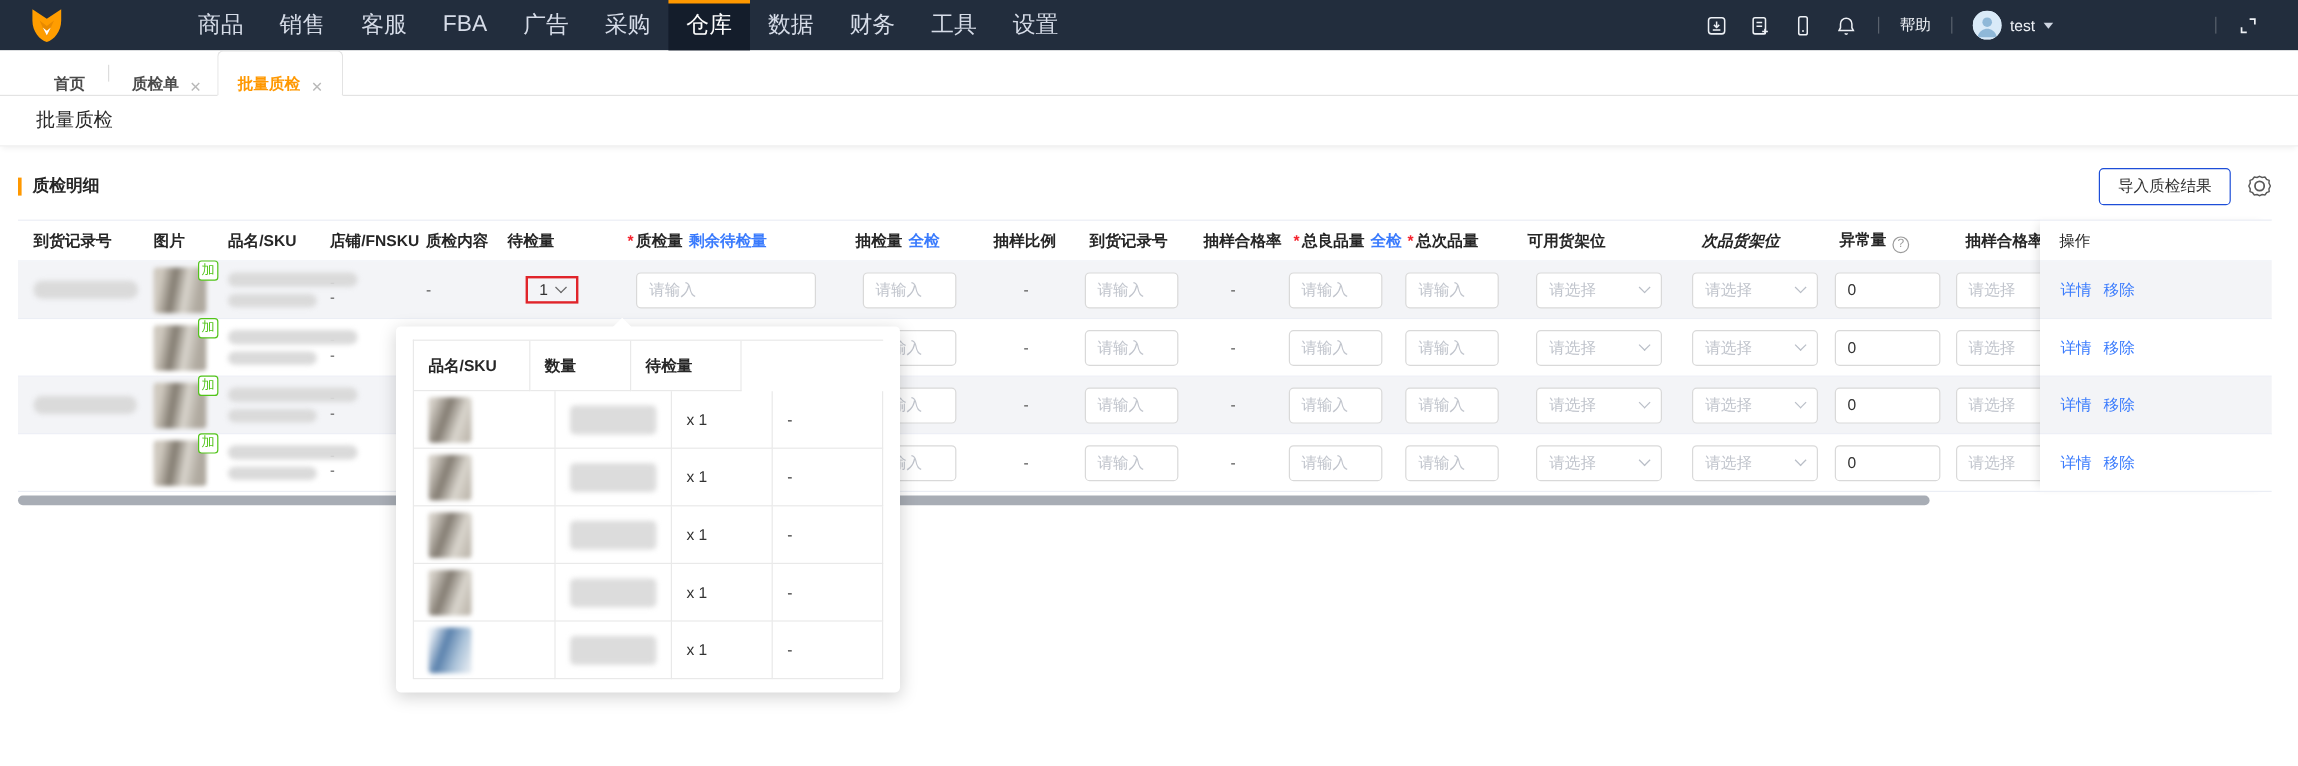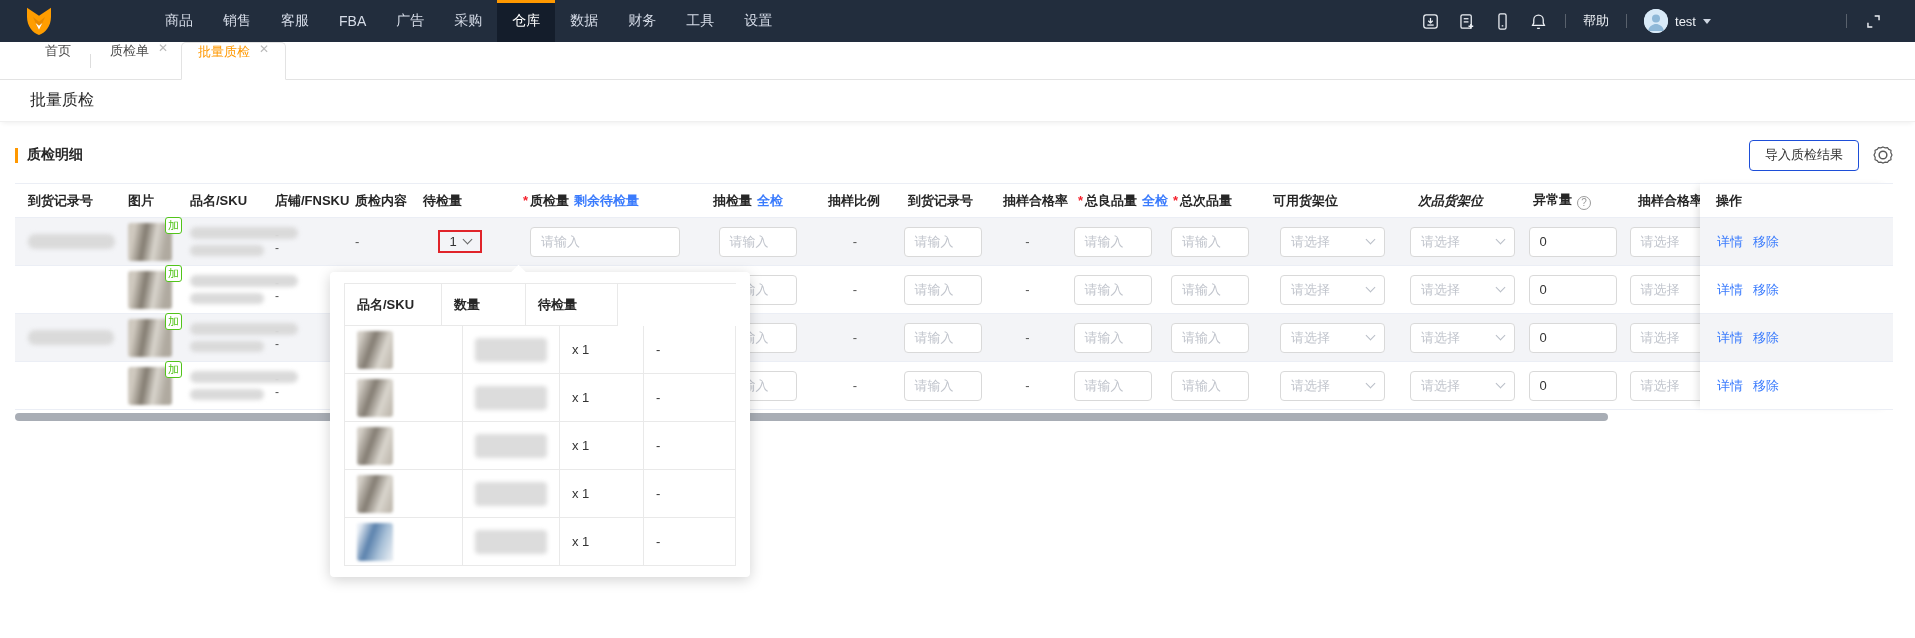--- a/index.html
+++ b/index.html
@@ -6,33 +6,33 @@
   html,body { margin:0; padding:0; }
   body {
     width:1915px; height:638px; position:relative; overflow:hidden;
     background:#fff; font-family:"Liberation Sans","DejaVu Sans",sans-serif;
     font-size:13px; color:#333;
   }
   
   .navbar { height:42px; background:#222d3d; display:flex; align-items:stretch; color:#d6dce8; }
   .logo { width:78px; display:flex; align-items:center; justify-content:center; cursor:pointer; }
   .nav-menu { display:flex; margin-left:72px; }
-  .nav-item { padding:0 15px; display:flex; align-items:center; font-size:14px; cursor:pointer; }
+  .nav-item { padding:0 15px; display:flex; align-items:center; font-size:19px; cursor:pointer; }
   .nav-item.active { background:#141d2b; color:#fff; box-shadow:inset 0 3px 0 0 var(--accent); }
   .nav-right { margin-left:auto; display:flex; align-items:center; gap:17px; padding-right:32px; color:#eef1f6; }
   .nav-ic { width:19px; height:19px; display:block; cursor:pointer; }
   .nav-div { width:1px; height:14px; background:rgba(255,255,255,.25); }
   .nav-help { font-size:13px; cursor:pointer; }
   .userbox { display:flex; align-items:center; gap:7px; cursor:pointer; }
   .avatar { width:24px; height:24px; border-radius:50%; background:#dcebf7; overflow:hidden; display:block; }
   .caret-down { width:0; height:0; border-left:4px solid transparent; border-right:4px solid transparent; border-top:5px solid #cfd6e2; }
   .expand-wrap { margin-left:118px; display:flex; align-items:center; gap:17px; }
   
   .tabbar { height:38px; background:#fff; border-bottom:1px solid #e3e3e3; display:flex; align-items:flex-end; padding-left:32px; }
-  .tab { height:37px; display:flex; align-items:flex-start; padding:0 13px; color:#4a4a4a; cursor:pointer; gap:9px; }
+  .tab { height:37px; display:flex; align-items:flex-end; padding:0 13px; color:#4a4a4a; cursor:pointer; gap:9px;font-weight:bold; }
   .tab.active { border:1px solid #e3e3e3; border-bottom:1px solid #fff; border-radius:5px 5px 0 0; color:var(--accent); margin-bottom:-1px; height:38px; background:#fff; padding:0 16px; }
   .tab-close { color:#b9b9b9; font-size:12px; line-height:1; cursor:pointer; }
   .tab-sep { width:1px; height:14px; background:#ddd; align-self:center; margin:0 6px; }
   
   .titlebar { height:42px; display:flex; align-items:center; padding-left:30px; font-size:16px; color:#262626; border-bottom:1px solid #f0f0f0; box-shadow:0 3px 5px -2px rgba(0,0,0,.07); }
   
   .section-row { display:flex; align-items:center; margin:17px 15px 12px 15px; height:32px; }
   .section-title { display:flex; align-items:center; gap:9px; font-size:14px; font-weight:bold; color:#262626; }
   .orange-bar { width:3px; height:15px; background:var(--accent); }
   .import-btn { margin-left:auto; height:31px; padding:0 15px; border:1px solid #1d4ed8; border-radius:4px; background:#fff; color:#333; font-size:13px; cursor:pointer; }
@@ -58,21 +58,21 @@
   .red-box .chev { border-color:#666; }
   
   .blur-bar { background:#dadada; filter:blur(2px); border-radius:7px; }
   .sku-blurs { display:flex; flex-direction:column; gap:6px; }
   .img-wrap { position:relative; width:44px; height:38px; }
   .img-blur { width:44px; height:38px; border-radius:3px; filter:blur(1.6px);
     background:linear-gradient(100deg,#cfc9bf 15%,#837c71 38%,#d8d4cc 60%,#b0aaa0 82%); }
   .badge { position:absolute; top:-6px; right:-10px; width:17px; height:17px; border:1px solid var(--green); color:var(--green); background:#fff; font-size:11px; line-height:15px; text-align:center; border-radius:3px; }
   
   .op-col { position:absolute; left:1685px; top:0; width:193px; background:#fff; box-shadow:-6px 0 8px -4px rgba(0,0,0,.12); z-index:6; }
-  .op-head { height:35px; display:flex; align-items:center; padding-left:16px; font-weight:bold; color:#262626; border-top:1px solid #ebeef5; border-bottom:1px solid #ebeef5; background:#fff; }
+  .op-head { height:35px; display:flex; align-items:center; padding-left:16px; font-weight:normal; color:#262626; border-top:1px solid #ebeef5; border-bottom:1px solid #ebeef5; background:#fff; }
   .op-row { height:48px; display:flex; align-items:center; gap:10px; padding-left:17px; border-bottom:1px solid #ebeef5; background:#fff; }
   .op-row.zebra { background:#f3f4f7; }
   .blink { color:var(--link); cursor:pointer; }
   
   .hscroll { position:relative; height:9px; margin-top:3px; width:1878px; }
   .hthumb { position:absolute; left:0; top:0; height:8px; width:1593px; background:#a8adb5; border-radius:4px; cursor:pointer; }
   
   .popup { position:absolute; left:330px; top:272px; width:420px; background:#fff; border-radius:4px; box-shadow:0 3px 14px rgba(0,0,0,.18); z-index:30; padding:11px 14px; }
   .popup-arrow { position:absolute; top:-5px; left:183px; width:11px; height:11px; background:#fff; transform:rotate(45deg); }
   .p-table { border-top:1px solid #e9e9e9; border-left:1px solid #e9e9e9; width:392px; }

